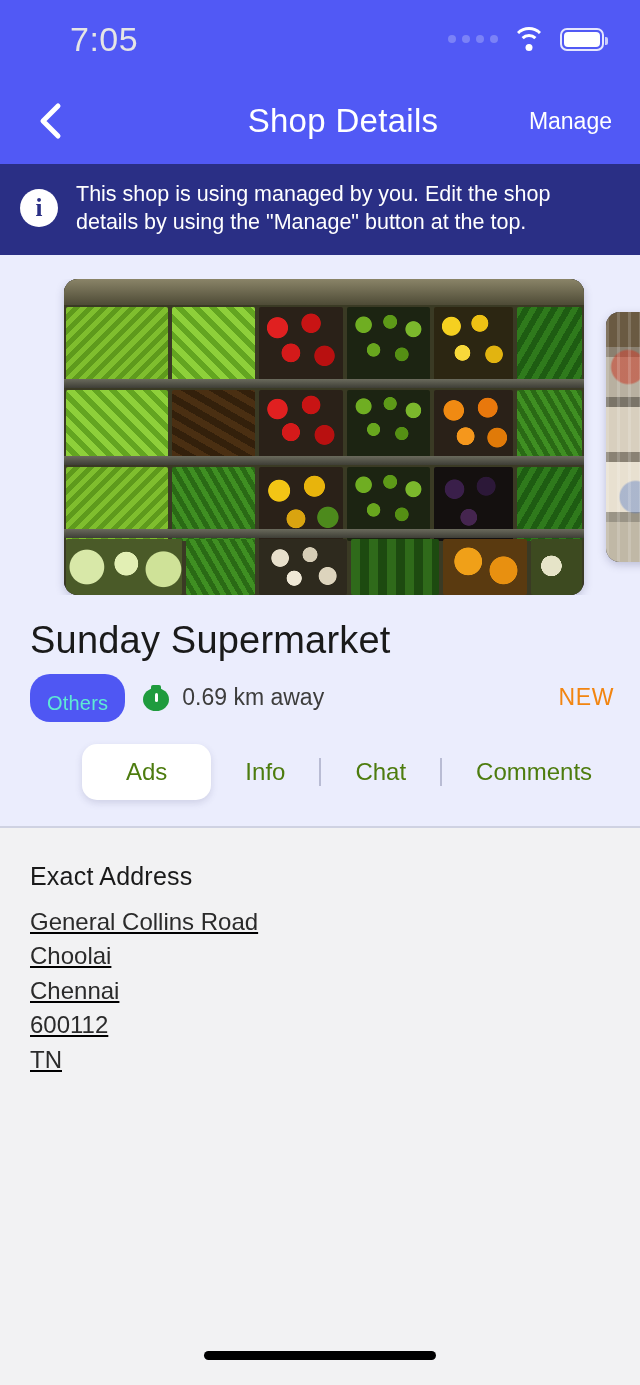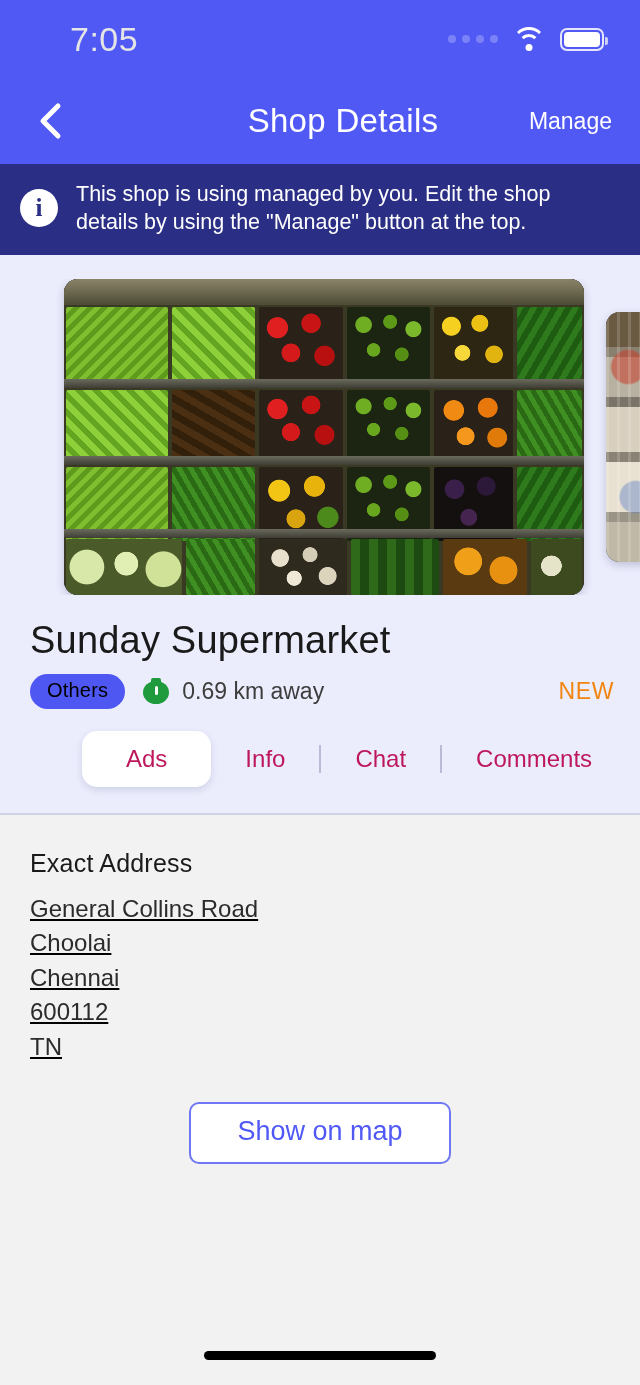--- a/index.html
+++ b/index.html
@@ -104,33 +104,33 @@
   .nextimg::before { content:""; position:absolute; inset:0; background:
       repeating-linear-gradient(90deg,rgba(255,255,255,.16) 0 3px,transparent 3px 11px),
       radial-gradient(circle at 30% 22%,rgba(200,60,40,.55) 8%,transparent 9%),
       radial-gradient(circle at 70% 46%,rgba(230,200,90,.5) 9%,transparent 10%),
       radial-gradient(circle at 40% 74%,rgba(80,120,200,.4) 8%,transparent 9%); }
 
   
   .shop-title { font-size:38px; font-weight:400; color:#1a1a1a; padding:24px 0 0 30px; letter-spacing:.2px; }
   .meta-row { display:flex; align-items:center; padding:12px 26px 0 30px; }
   .badge {
-    background:#4f57f3; color:#000000; font-size:20px;
-    padding:5px 17px 7px; border-radius:20px; letter-spacing:.2px;
+    background:#4f57f3; color:#5eead4; font-size:20px;
+    padding:18px 17px 7px; border-radius:20px; letter-spacing:.2px;
   }
   .timer-icon { margin-left:18px; width:26px; height:26px; position:relative; flex:0 0 auto; }
   .timer-icon .body { position:absolute; left:0; bottom:0; width:26px; height:23px; border-radius:50%; background:#1f9b3e; }
   .timer-icon .crown { position:absolute; left:8px; top:0; width:10px; height:6px; background:#1f9b3e; border-radius:2px; }
   .timer-icon .hand { position:absolute; left:11.5px; top:8px; width:3px; height:9px; background:#fff; border-radius:2px; }
   .distance { margin-left:13px; font-size:23px; color:#3d3d3d; }
   .new-tag { margin-left:auto; color:#f28510; font-size:23px; letter-spacing:.6px; }
 
   
   .tabs { display:flex; align-items:center; padding:22px 0 26px 82px; }
-  .tab { font-size:24px; color:#be185d; cursor:pointer; padding:14px 0; }
+  .tab { font-size:24px; color:#4d7c0f; cursor:pointer; padding:14px 0; }
   .tab.active {
     background:#fff; border-radius:15px; padding:14px 44px;
     box-shadow:0 3px 7px rgba(70,70,120,.17);
   }
   .tab.plain { padding:14px 34px; }
   .tab-div { width:2px; height:28px; background:#b9bcd4; }
   .tabs-rule { height:2px; background:#cfd2e2; }
 
   
   .content { background:#f2f2f3; flex:1; padding:34px 30px 0; }
@@ -262,22 +262,19 @@
 
   <div class="content">
     <div class="addr-title">Exact Address</div>
     <div class="addr-lines">
       <div class="addr-line">General Collins Road</div>
       <div class="addr-line">Choolai</div>
       <div class="addr-line">Chennai</div>
       <div class="addr-line">600112</div>
       <div class="addr-line">TN</div>
     </div>
-    <div class="map-wrap">
-      <button class="map-btn">Show on map</button>
-    </div>
   </div>
 
   <div class="home-bar-wrap">
     <div class="home-bar"></div>
   </div>
 
 </div>
 
 </body></html>

